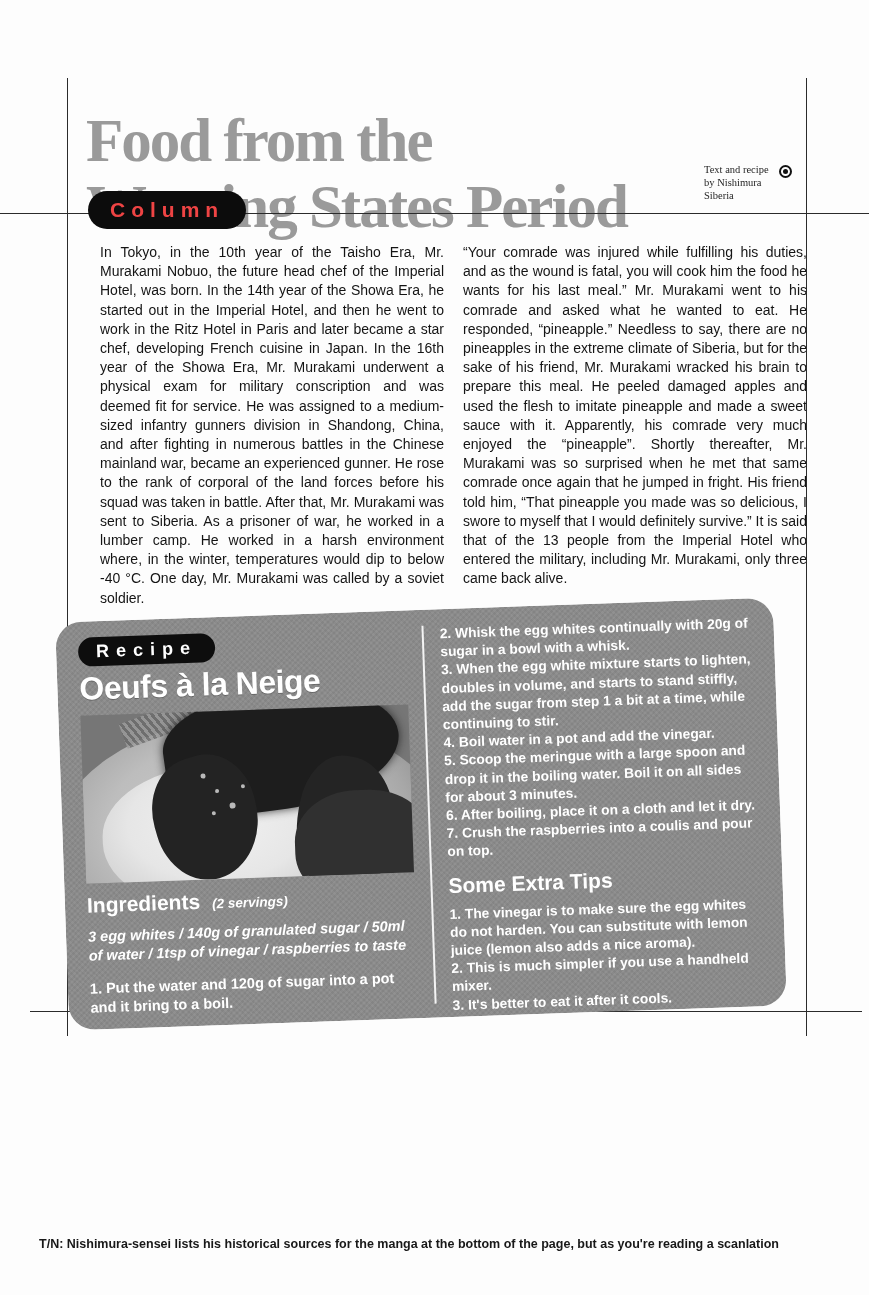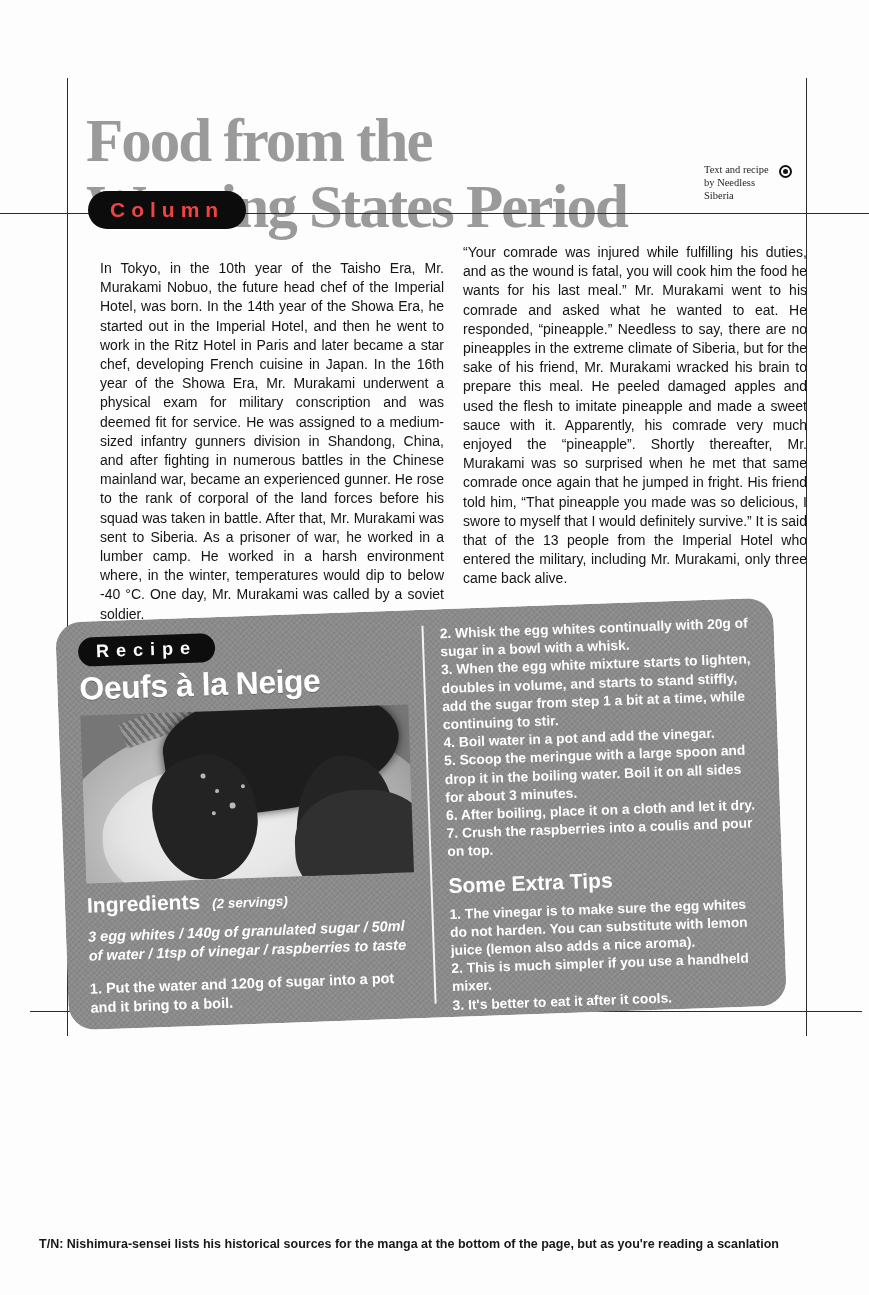--- a/index.html
+++ b/index.html
@@ -24,21 +24,21 @@
       border:2px solid #121212;border-radius:50%;}
   .bullseye::after{content:"";position:absolute;left:2px;top:2px;width:5px;height:5px;
       background:#121212;border-radius:50%;}
   .badge-column{position:absolute;left:88px;top:191px;z-index:5;
       background:#0c0c0c;color:#ef4444;border-radius:21px;padding:7px 22px;
       font-size:21px;font-weight:bold;letter-spacing:6px;}
 
   
   .article-col{position:absolute;top:243px;width:344px;
       font-size:14px;line-height:19.2px;text-align:justify;color:#141414;}
-  .article-col.left{left:100px;margin-top:16px;}
+  .article-col.left{left:100px;}
   .article-col.right{left:463px;}
 
   
   .recipe-card{position:absolute;left:62px;top:610px;width:718px;height:408px;z-index:6;
       background:#8b8b8b;
       background-image:
         repeating-linear-gradient(45deg,rgba(255,255,255,.05) 0 2px,rgba(0,0,0,0) 2px 4px),
         repeating-linear-gradient(-45deg,rgba(0,0,0,.05) 0 2px,rgba(0,0,0,0) 2px 4px);
       border-radius:26px;transform:rotate(-2deg);
       display:flex;box-sizing:border-box;padding:16px 20px 14px 22px;color:#ffffff;}
@@ -99,21 +99,21 @@
   <div class="hline top"></div>
   <div class="hline bottom"></div>
 
   <div class="page-title">
     <div>Food from the</div>
     <div>Warring States Period</div>
   </div>
 
   <div class="byline">
     <div>Text and recipe</div>
-    <div>by Needless</div>
+    <div>by Nishimura</div>
     <div>Siberia</div>
   </div>
   <div class="bullseye"></div>
 
   <div class="badge-column">Column</div>
 
   <div class="article-col left">In Tokyo, in the 10th year of the Taisho Era, Mr. Murakami Nobuo, the future head chef of the Imperial Hotel, was born. In the 14th year of the Showa Era, he started out in the Imperial Hotel, and then he went to work in the Ritz Hotel in Paris and later became a star chef, developing French cuisine in Japan. In the 16th year of the Showa Era, Mr. Murakami underwent a physical exam for military conscription and was deemed fit for service. He was assigned to a medium-sized infantry gunners division in Shandong, China, and after fighting in numerous battles in the Chinese mainland war, became an experienced gunner. He rose to the rank of corporal of the land forces before his squad was taken in battle. After that, Mr. Murakami was sent to Siberia. As a prisoner of war, he worked in a lumber camp. He worked in a harsh environment where, in the winter, temperatures would dip to below -40 °C. One day, Mr. Murakami was called by a soviet soldier.</div>
   <div class="article-col right">“Your comrade was injured while fulfilling his duties, and as the wound is fatal, you will cook him the food he wants for his last meal.” Mr. Murakami went to his comrade and asked what he wanted to eat. He responded, “pineapple.” Needless to say, there are no pineapples in the extreme climate of Siberia, but for the sake of his friend, Mr. Murakami wracked his brain to prepare this meal. He peeled damaged apples and used the flesh to imitate pineapple and made a sweet sauce with it. Apparently, his comrade very much enjoyed the “pineapple”. Shortly thereafter, Mr. Murakami was so surprised when he met that same comrade once again that he jumped in fright. His friend told him, “That pineapple you made was so delicious, I swore to myself that I would definitely survive.” It is said that of the 13 people from the Imperial Hotel who entered the military, including Mr. Murakami, only three came back alive.</div>
 
   <div class="recipe-card">

